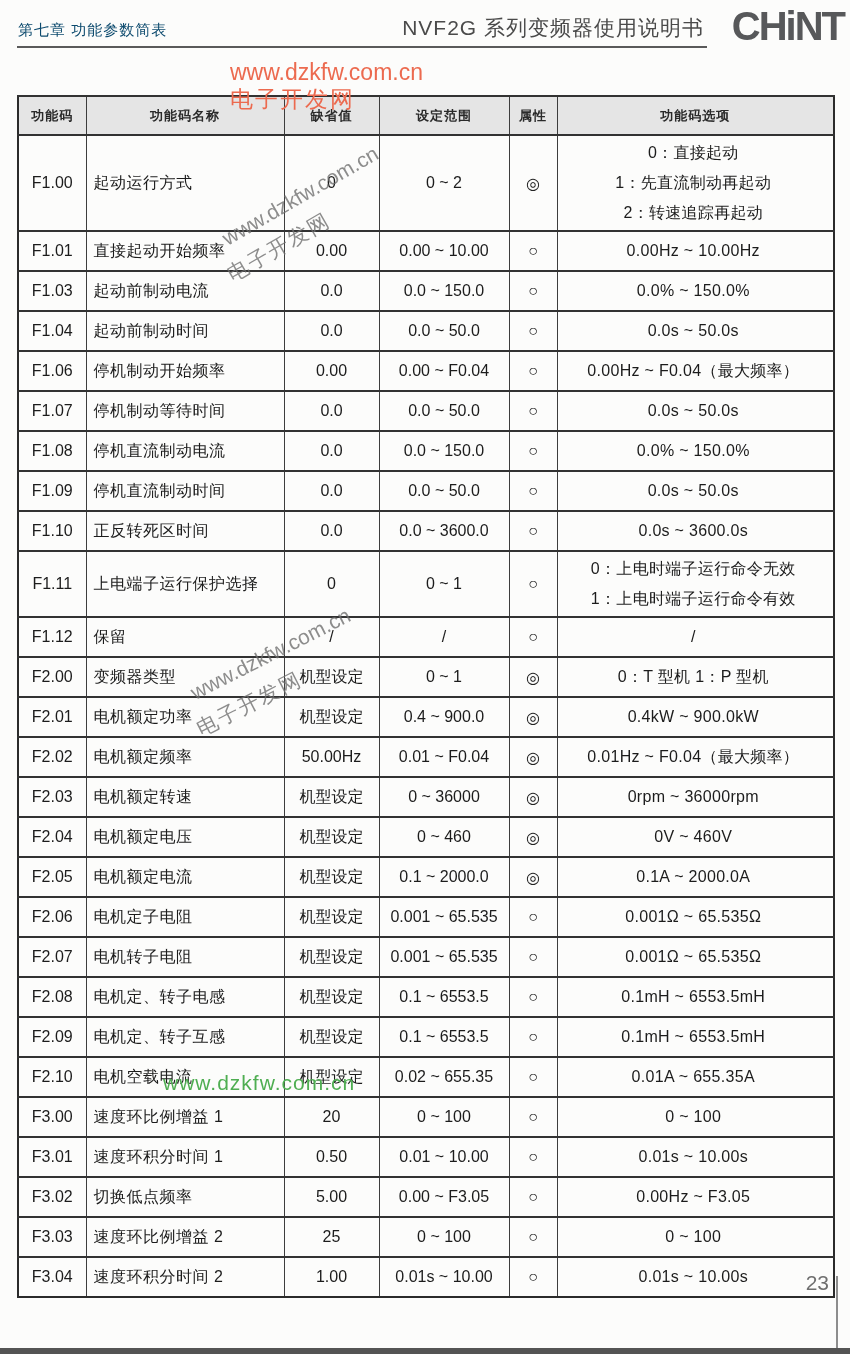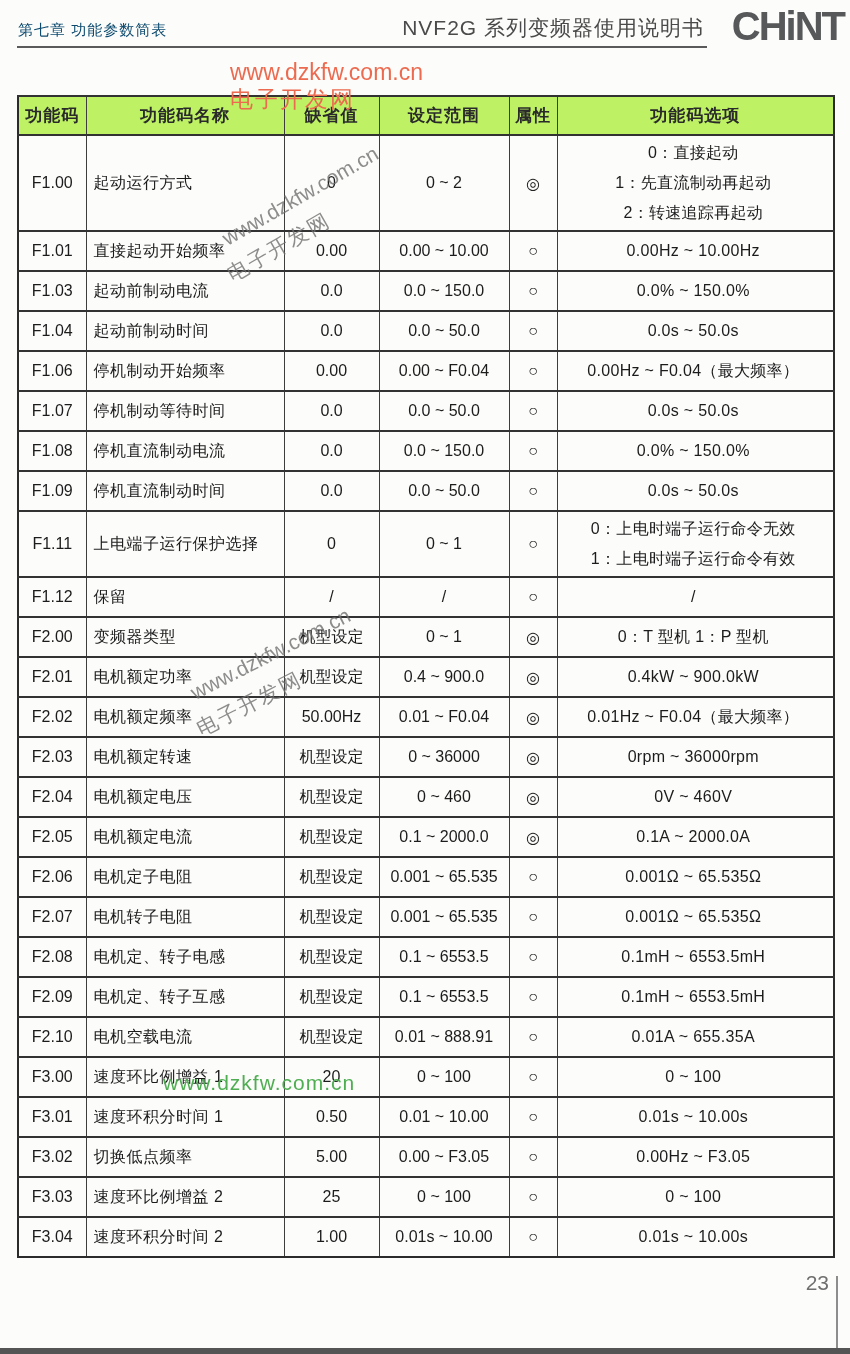--- a/index.html
+++ b/index.html
@@ -33,22 +33,22 @@
     border-collapse:collapse;table-layout:fixed;
     border:2px solid #2b2b2b;
     color:#1c1c1c;
   }
   table.params th, table.params td{
     border-left:1px solid #3d3d3d;
     border-top:2px solid #323232;
     overflow:hidden;
   }
   table.params th{
-    height:35px;background:#bef264;color:#2a2a2a;
-    font-size:17px;font-weight:600;text-align:center;letter-spacing:1px;
+    height:35px;background:#e5e5e5;color:#2a2a2a;
+    font-size:13px;font-weight:600;text-align:center;letter-spacing:1px;
   }
   table.params td{height:34px;font-size:16px;}
   td.c-code{text-align:center;font-size:16px;}
   td.c-name{text-align:left;padding-left:7px;letter-spacing:.5px;}
   td.c-def{text-align:center;}
   td.c-range{text-align:center;}
   td.c-attr{text-align:center;font-size:20px;color:#222;}
   td.c-opt{text-align:center;padding:2px 12px 2px 8px;}
   .opt-line{line-height:30px;letter-spacing:.3px;}
 
@@ -181,20 +181,30 @@
           <td class="c-code">F1.09</td>
           <td class="c-name">停机直流制动时间</td>
           <td class="c-def">0.0</td>
           <td class="c-range">0.0 ~ 50.0</td>
           <td class="c-attr">○</td>
           <td class="c-opt">
             <div class="opt-line">0.0s ~ 50.0s</div>
           </td>
         </tr>
 
+        <tr>
+          <td class="c-code">F1.10</td>
+          <td class="c-name">正反转死区时间</td>
+          <td class="c-def">0.0</td>
+          <td class="c-range">0.0 ~ 3600.0</td>
+          <td class="c-attr">○</td>
+          <td class="c-opt">
+            <div class="opt-line">0.0s ~ 3600.0s</div>
+          </td>
+        </tr>
 
         <tr>
           <td class="c-code">F1.11</td>
           <td class="c-name">上电端子运行保护选择</td>
           <td class="c-def">0</td>
           <td class="c-range">0 ~ 1</td>
           <td class="c-attr">○</td>
           <td class="c-opt">
             <div class="opt-line">0：上电时端子运行命令无效</div>
             <div class="opt-line">1：上电时端子运行命令有效</div>
@@ -319,21 +329,21 @@
           <td class="c-attr">○</td>
           <td class="c-opt">
             <div class="opt-line">0.1mH ~ 6553.5mH</div>
           </td>
         </tr>
 
         <tr>
           <td class="c-code">F2.10</td>
           <td class="c-name">电机空载电流</td>
           <td class="c-def">机型设定</td>
-          <td class="c-range">0.01 ~ 888.91</td>
+          <td class="c-range">0.02 ~ 655.35</td>
           <td class="c-attr">○</td>
           <td class="c-opt">
             <div class="opt-line">0.01A ~ 655.35A</div>
           </td>
         </tr>
 
         <tr>
           <td class="c-code">F3.00</td>
           <td class="c-name">速度环比例增益 1</td>
           <td class="c-def">20</td>

